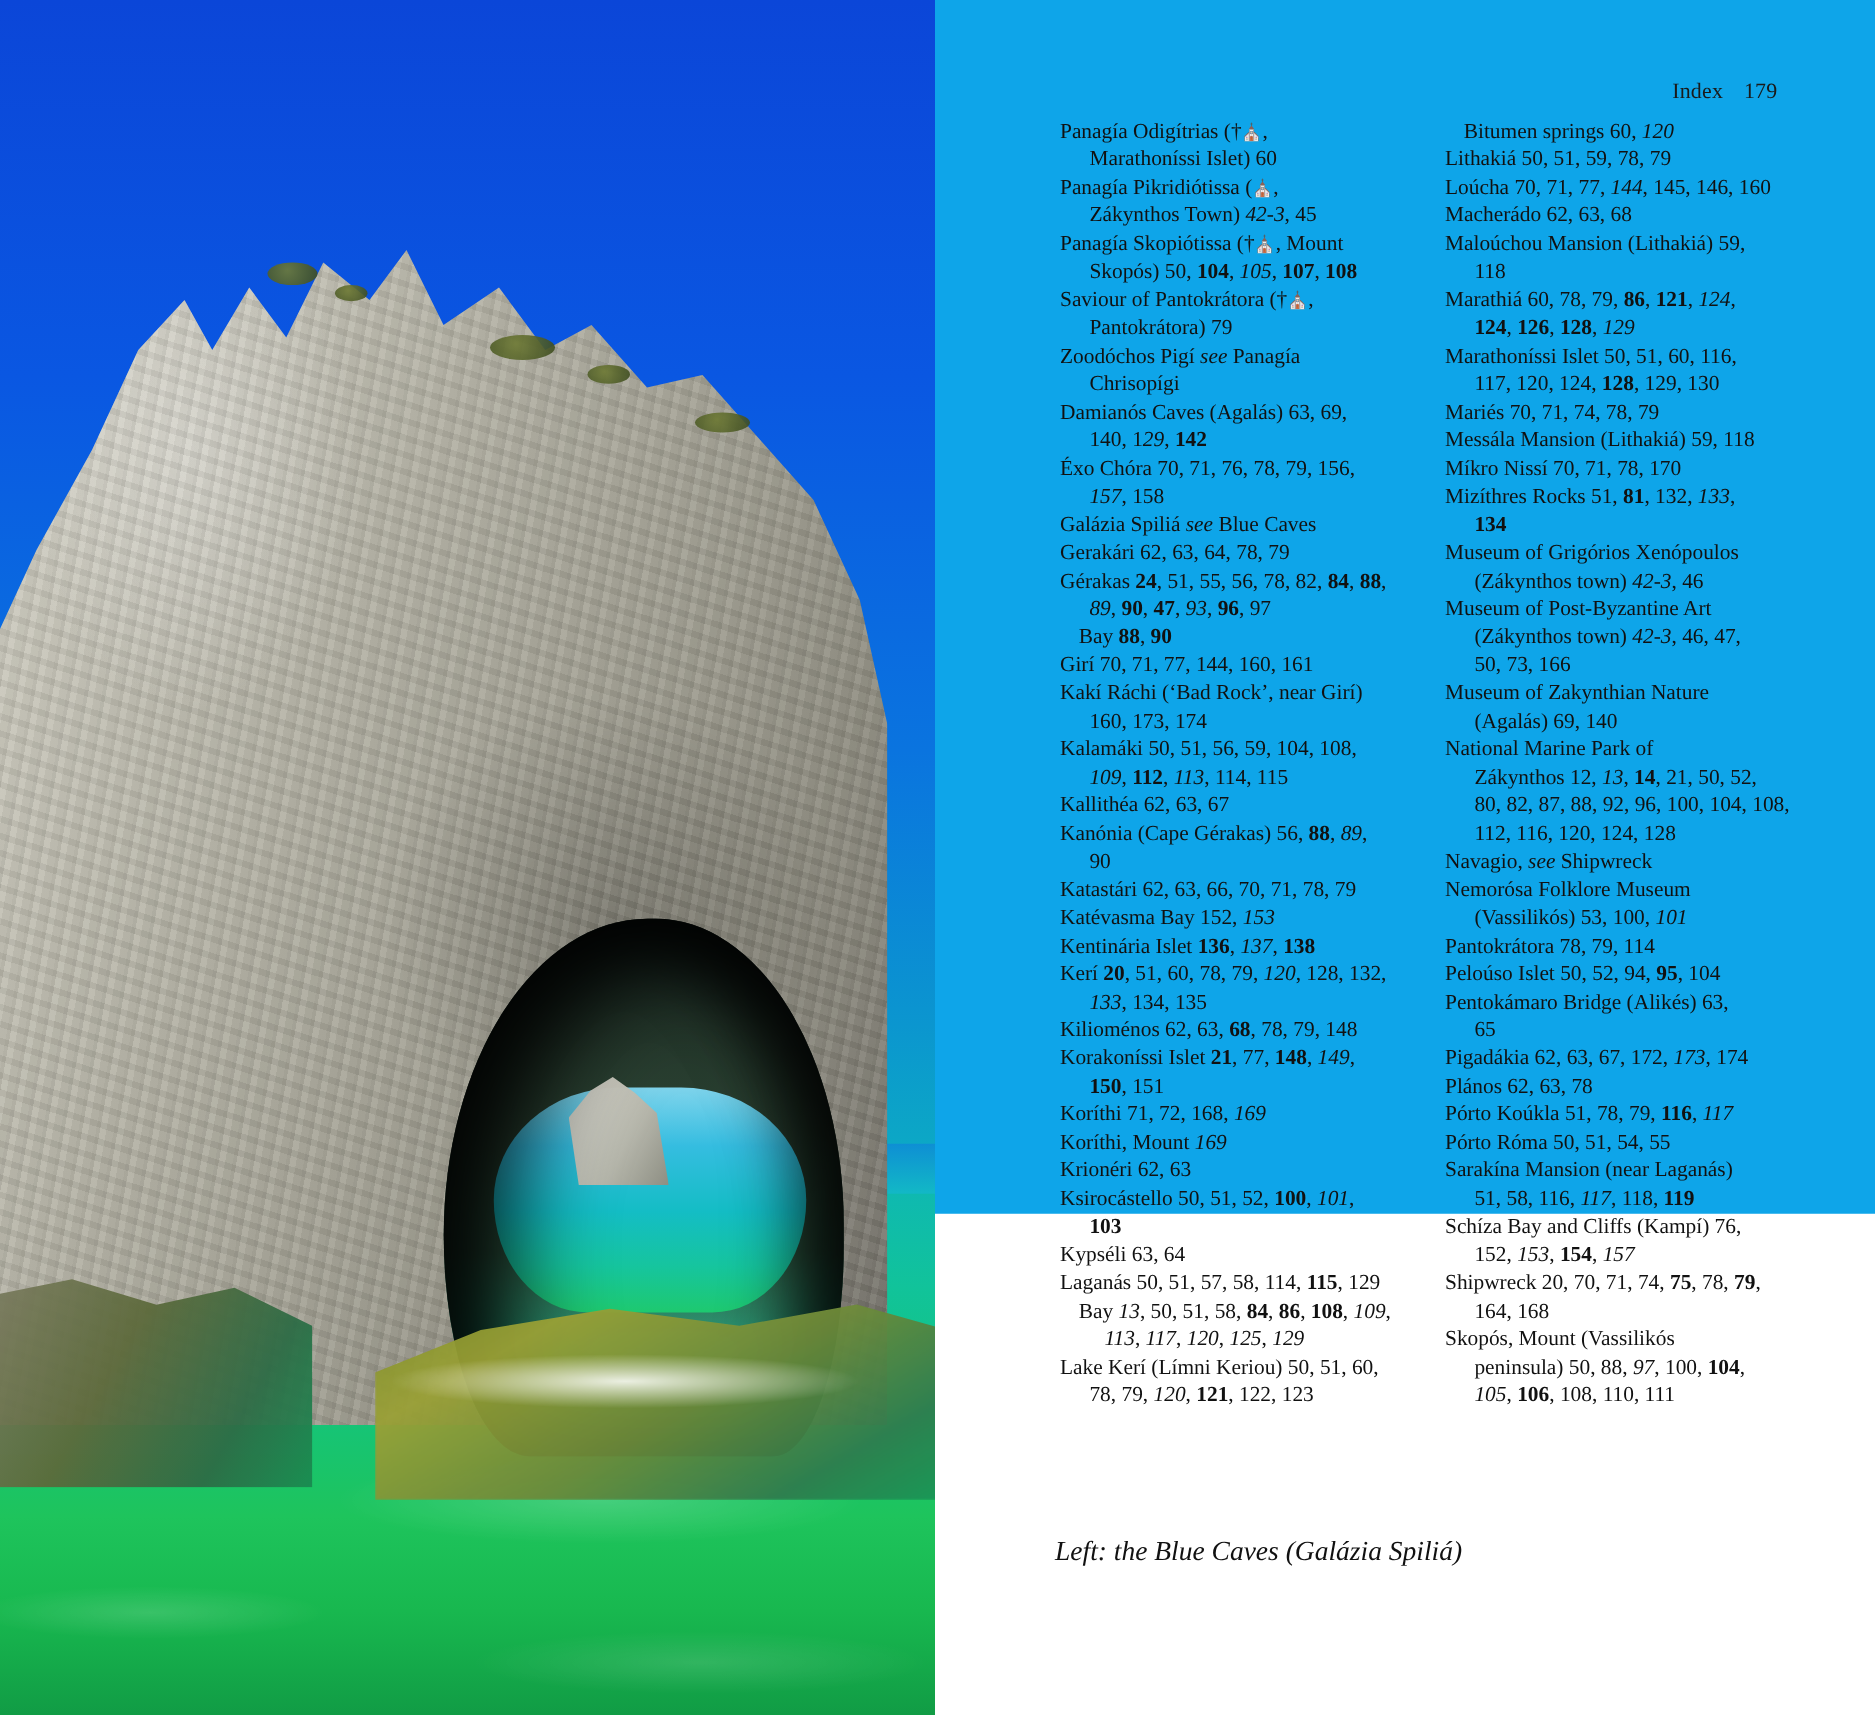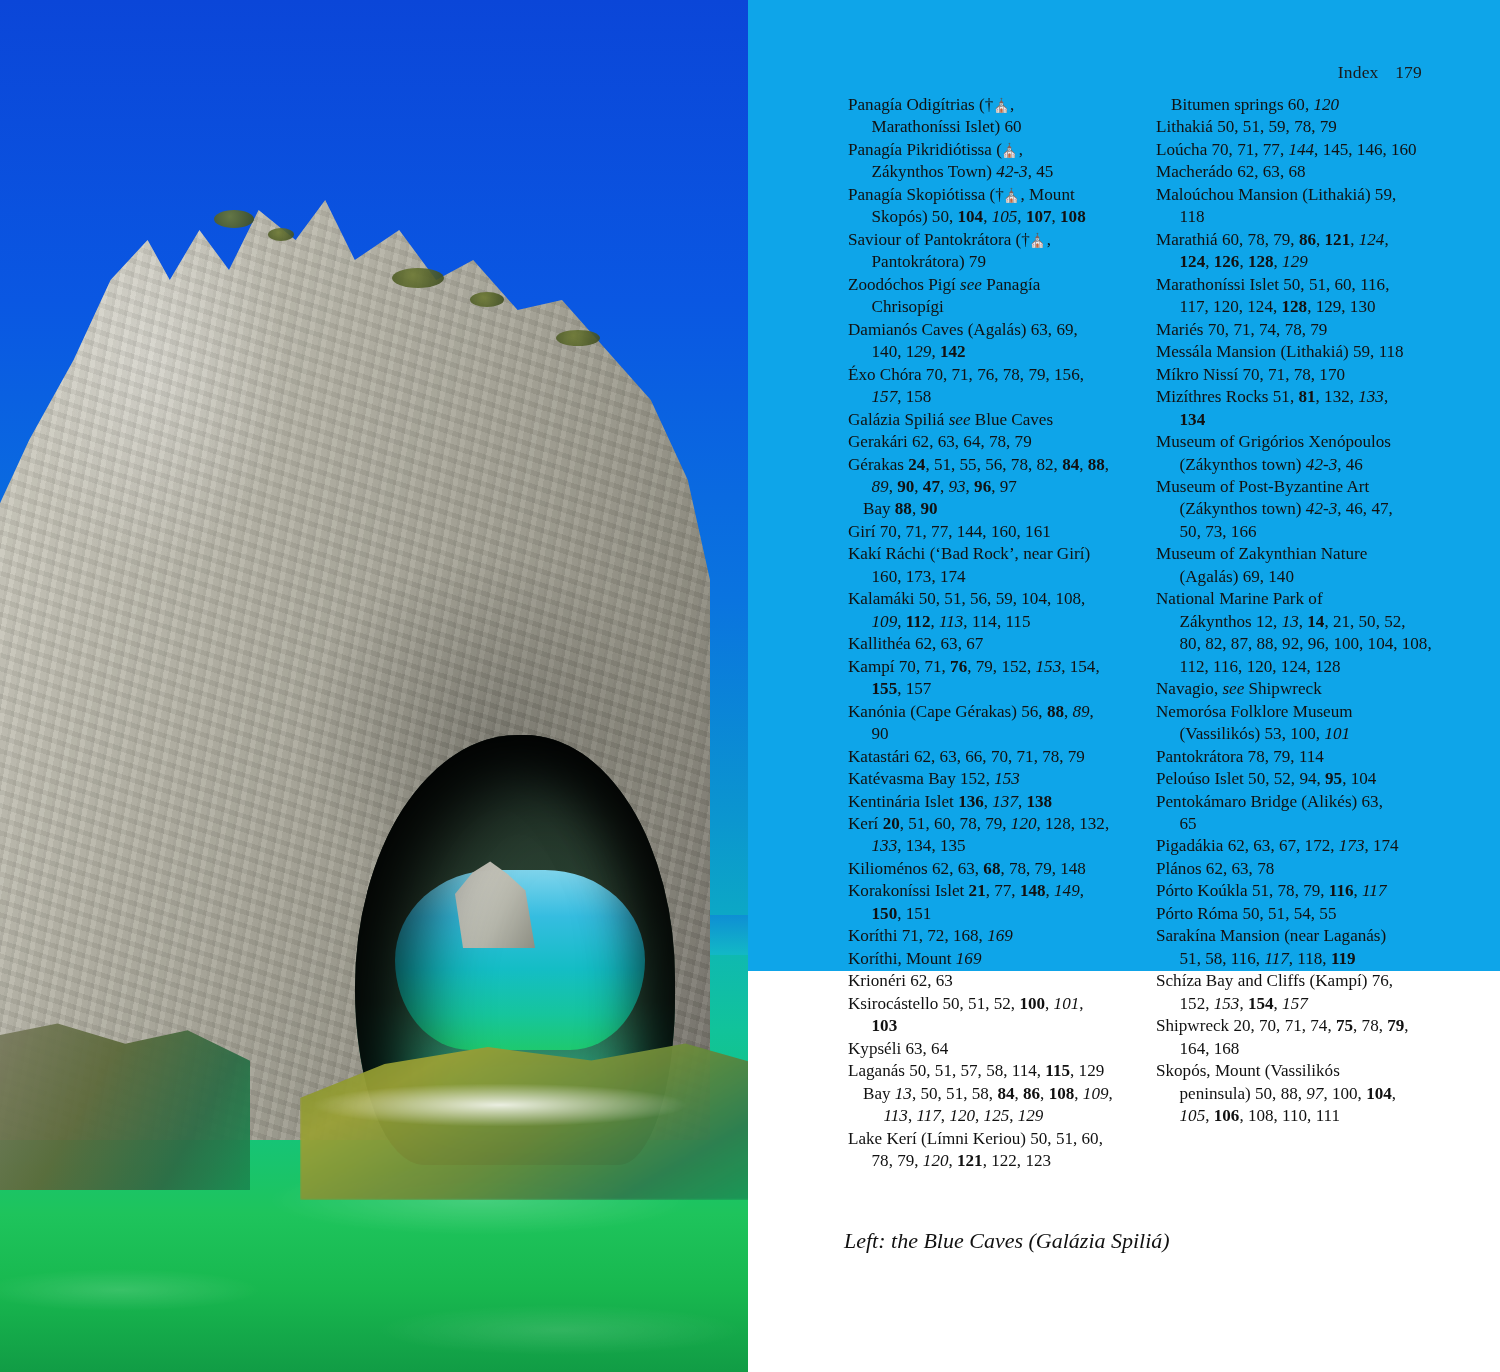--- a/index.html
+++ b/index.html
@@ -217,21 +217,20 @@
           <p class="entry">Damianós Caves (Agalás) 63, 69,<br>&nbsp;&nbsp;140, 1<i>29</i>, <b>142</b></p>
           <p class="entry">Éxo Chóra 70, 71, 76, 78, 79, 156,<br>&nbsp;&nbsp;<i>157</i>, 158</p>
           <p class="entry">Galázia Spiliá <i>see</i> Blue Caves</p>
           <p class="entry">Gerakári 62, 63, 64, 78, 79</p>
           <p class="entry">Gérakas <b>24</b>, 51, 55, 56, 78, 82, <b>84</b>, <b>88</b>,<br>&nbsp;&nbsp;<i>89</i>, <b>90</b>, <b>47</b>, <i>93</i>, <b>96</b>, 97</p>
           <p class="entry sub">Bay <b>88</b>, <b>90</b></p>
           <p class="entry">Girí 70, 71, 77, 144, 160, 161</p>
           <p class="entry">Kakí Ráchi (‘Bad Rock’, near Girí)<br>&nbsp;&nbsp;160, 173, 174</p>
           <p class="entry">Kalamáki 50, 51, 56, 59, 104, 108,<br>&nbsp;&nbsp;<i>109</i>, <b>112</b>, <i>113</i>, 114, 115</p>
           <p class="entry">Kallithéa 62, 63, 67</p>
-          <p class="entry">Kampí 70, 71, <b>76</b>, 79, 152, <i>153</i>, 154,<br>&nbsp;&nbsp;<b>155</b>, 157</p>
           <p class="entry">Kanónia (Cape Gérakas) 56, <b>88</b>, <i>89</i>,<br>&nbsp;&nbsp;90</p>
           <p class="entry">Katastári 62, 63, 66, 70, 71, 78, 79</p>
           <p class="entry">Katévasma Bay 152, <i>153</i></p>
           <p class="entry">Kentinária Islet <b>136</b>, <i>137</i>, <b>138</b></p>
           <p class="entry">Kerí <b>20</b>, 51, 60, 78, 79, <i>120</i>, 128, 132,<br>&nbsp;&nbsp;<i>133</i>, 134, 135</p>
           <p class="entry">Kilioménos 62, 63, <b>68</b>, 78, 79, 148</p>
           <p class="entry">Korakoníssi Islet <b>21</b>, 77, <b>148</b>, <i>149</i>,<br>&nbsp;&nbsp;<b>150</b>, 151</p>
           <p class="entry">Koríthi 71, 72, 168, <i>169</i></p>
           <p class="entry">Koríthi, Mount <i>169</i></p>
           <p class="entry">Krionéri 62, 63</p>

